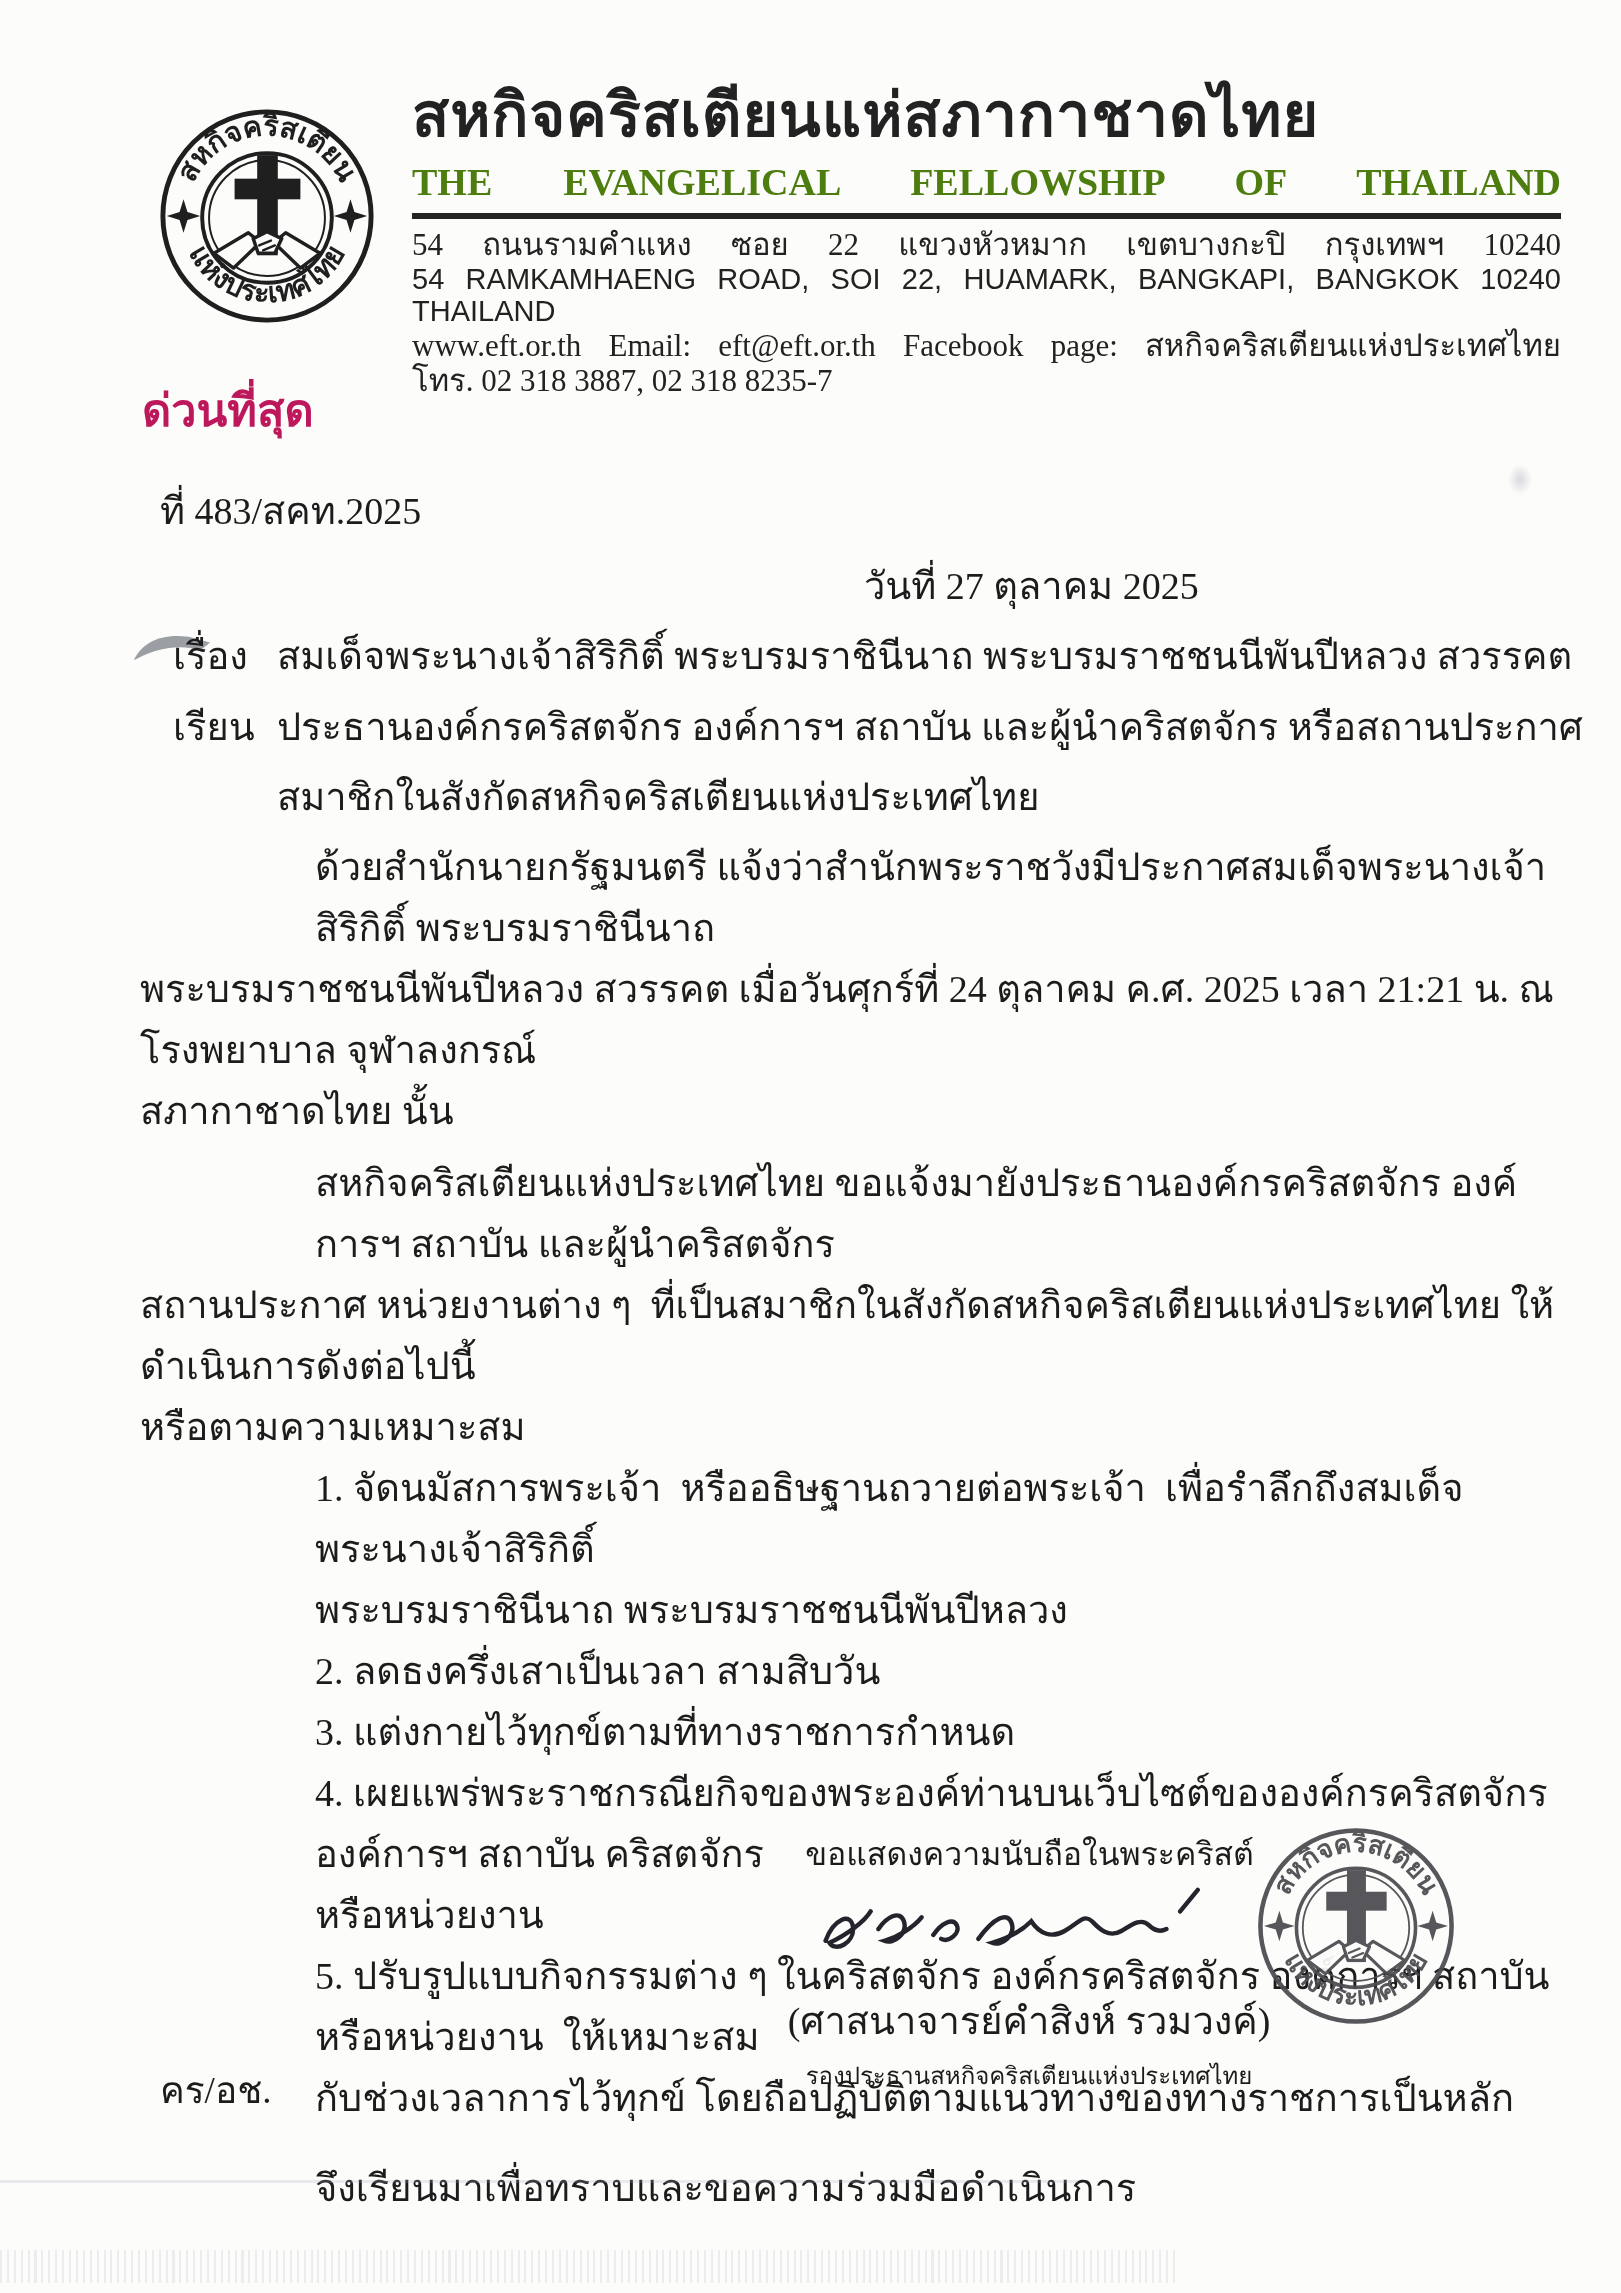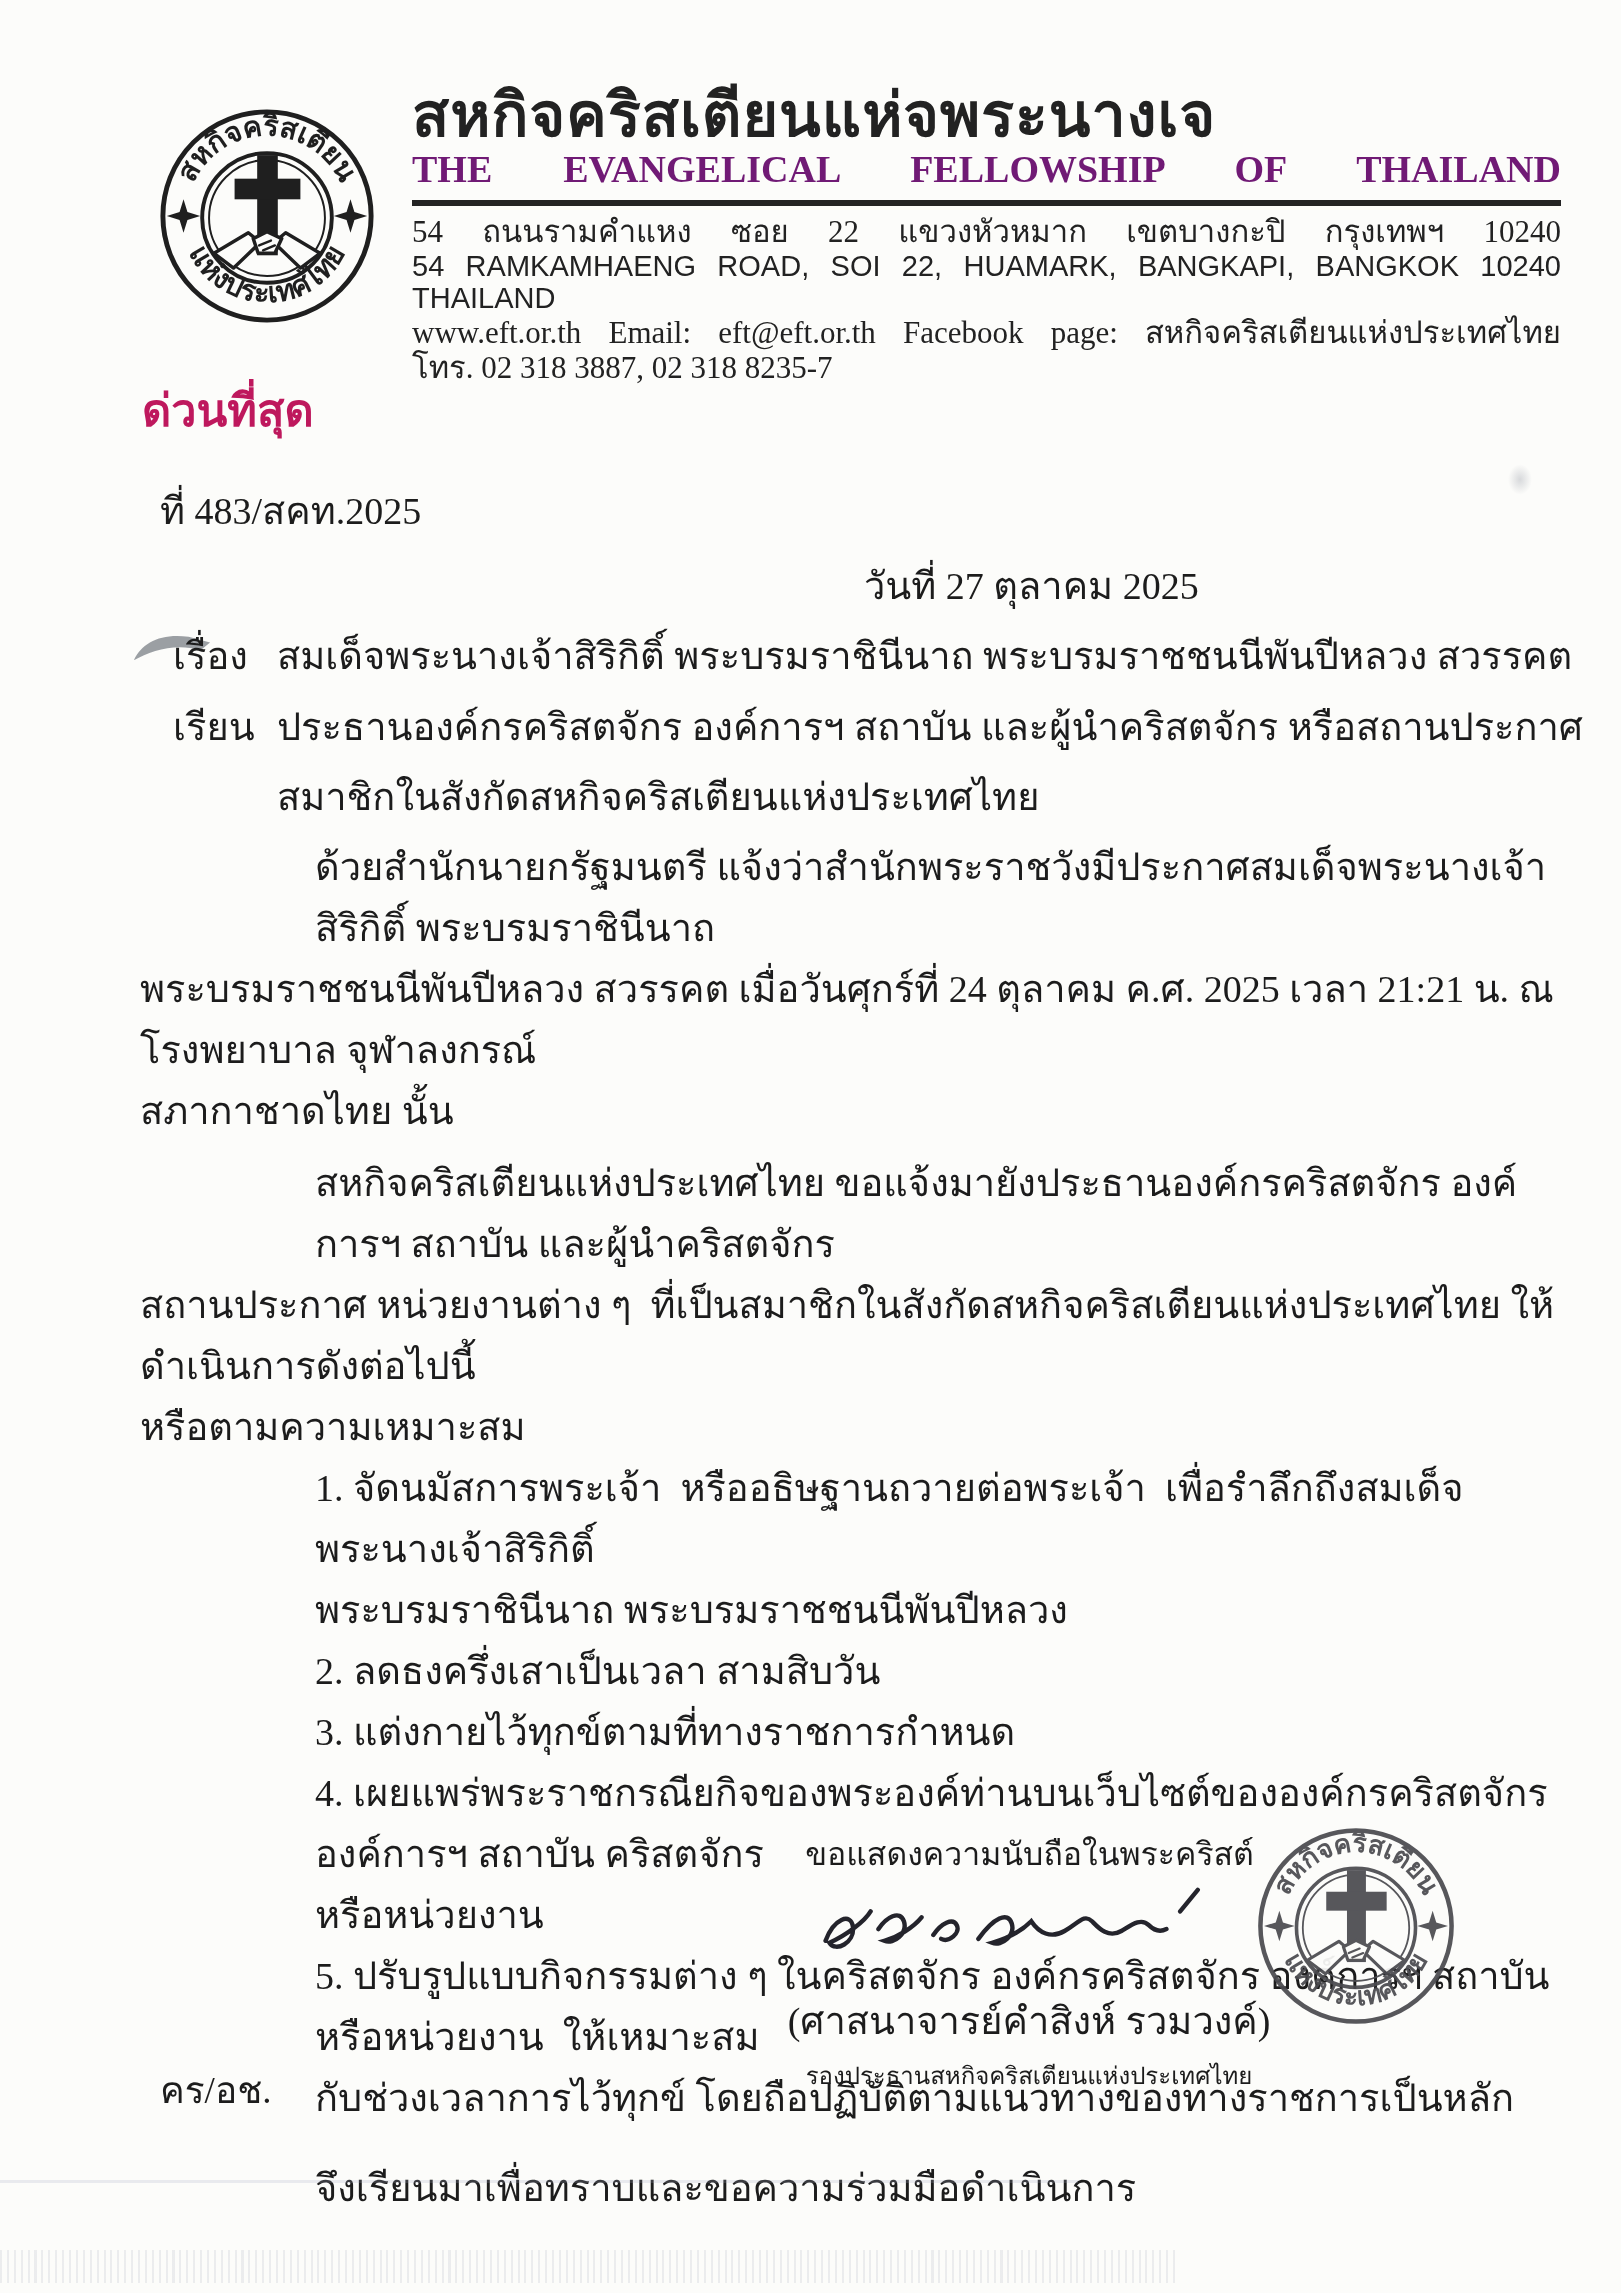--- a/index.html
+++ b/index.html
@@ -15,22 +15,22 @@
   
   .lh-logo{position:absolute;left:157px;top:106px;width:220px;height:220px;color:#1f1f1f;}
   .lh-right{position:absolute;left:412px;top:84px;width:1149px;}
   .th-title{
     font-family:"Liberation Sans","DejaVu Sans",sans-serif;
     font-weight:bold;font-size:61px;line-height:63px;white-space:nowrap;
     letter-spacing:1px;color:#222;
   }
   .en-title{
     font-family:"Liberation Serif","DejaVu Serif",serif;
-    font-weight:bold;font-size:38px;line-height:39px;color:#701a75;
-    text-align:justify;text-align-last:justify;margin-top:3px;
+    font-weight:bold;font-size:38px;line-height:39px;color:#4d7c0f;
+    text-align:justify;text-align-last:justify;margin-top:16px;
   }
   .lh-rule{height:5.9px;background:#242424;margin-top:10.8px;}
   .lh-line{font-size:31px;line-height:32px;color:#222;}
   .lh-line.just{text-align:justify;text-align-last:justify;}
   .addr-th{margin-top:10.8px;}
   .addr-en{margin-top:2px;font-family:"Liberation Sans","DejaVu Sans",sans-serif;font-size:29px;}
   .contact{margin-top:2.9px;}
   .phone{margin-top:2.9px;}
   
   .urgent{position:absolute;left:142px;top:374px;font-size:45px;font-weight:bold;color:#be185d;}
@@ -92,21 +92,21 @@
   </defs>
 </svg>
 
 <div class="page">
 
   <div>
     <svg class="lh-logo" viewBox="0 0 224 224">
       <use href="#eft-seal"></use>
     </svg>
     <div class="lh-right">
-      <div class="th-title">สหกิจคริสเตียนแห่จพระนางเจ</div>
+      <div class="th-title">สหกิจคริสเตียนแห่สภากาชาดไทย</div>
       <div class="en-title">THE EVANGELICAL FELLOWSHIP OF THAILAND</div>
       <div class="lh-rule"></div>
       <div class="lh-line just addr-th">54 ถนนรามคำแหง ซอย 22 แขวงหัวหมาก เขตบางกะปิ กรุงเทพฯ 10240</div>
       <div class="lh-line just addr-en">54 RAMKAMHAENG ROAD, SOI 22, HUAMARK, BANGKAPI, BANGKOK 10240 THAILAND</div>
       <div class="lh-line just contact">www.eft.or.th Email: eft@eft.or.th Facebook page: สหกิจคริสเตียนแห่งประเทศไทย</div>
       <div class="lh-line phone">โทร. 02 318 3887, 02 318 8235-7</div>
     </div>
   </div>
 
   <div class="urgent">ด่วนที่สุด</div>

